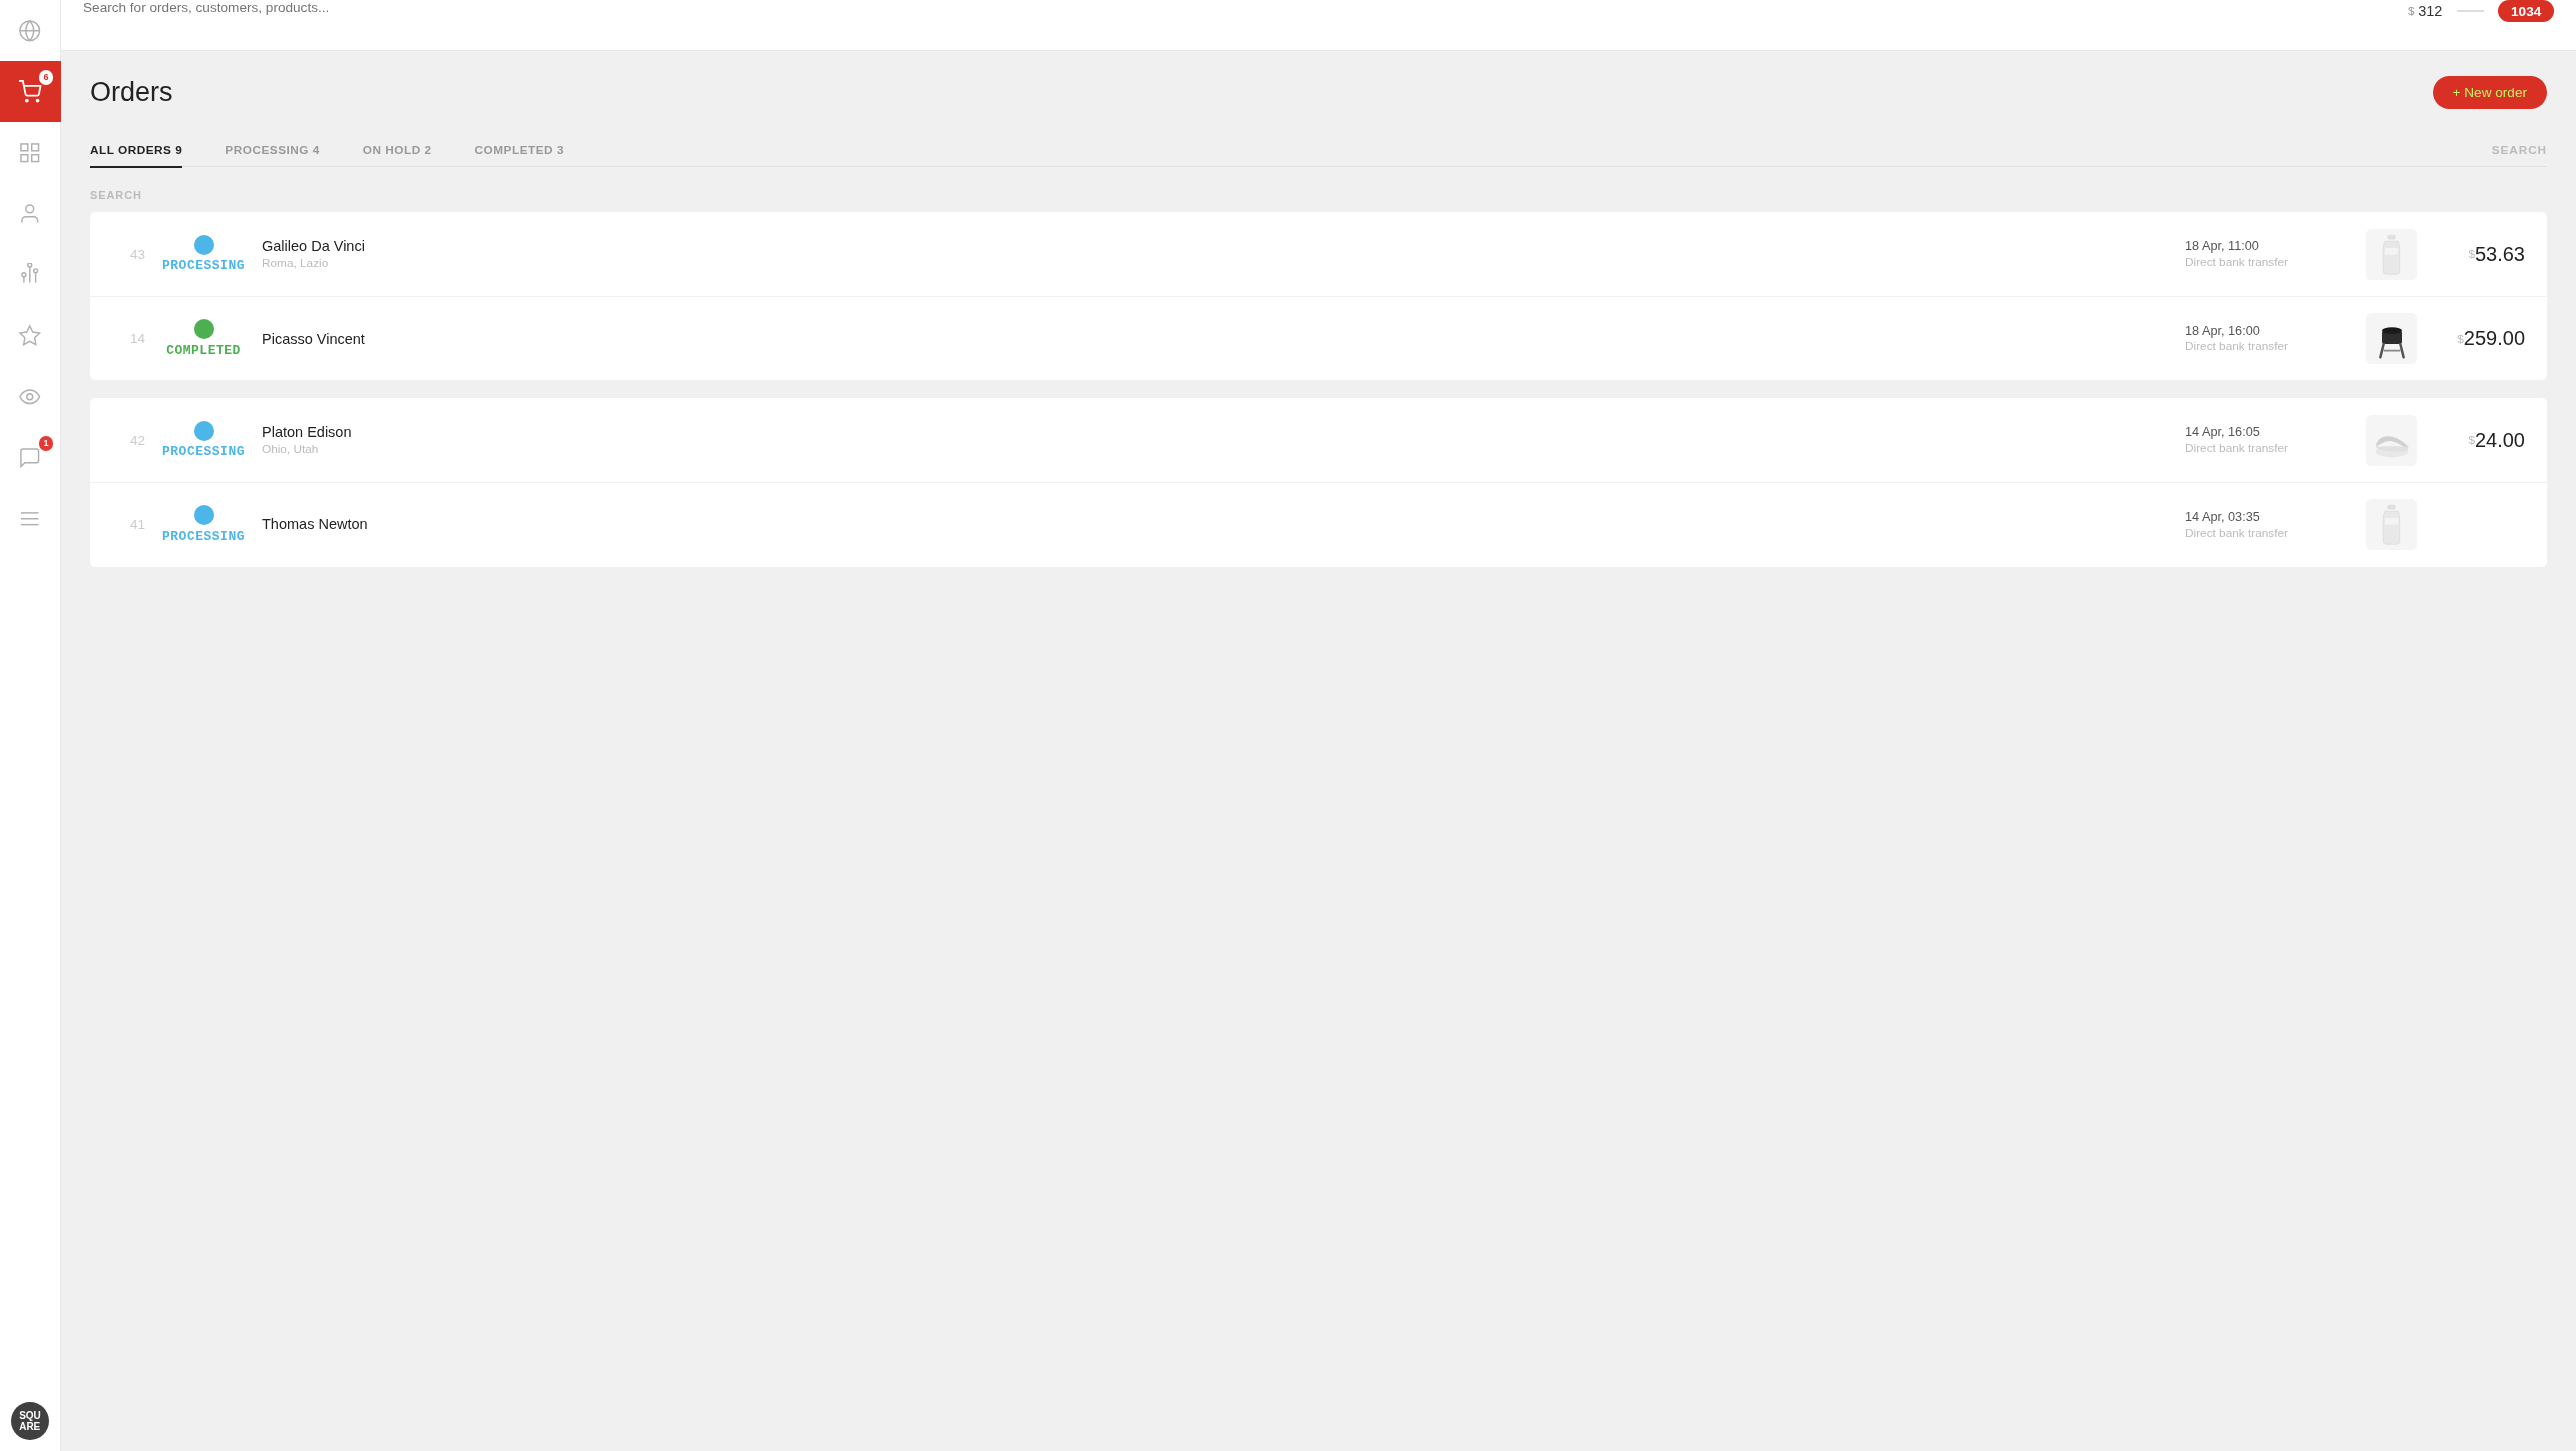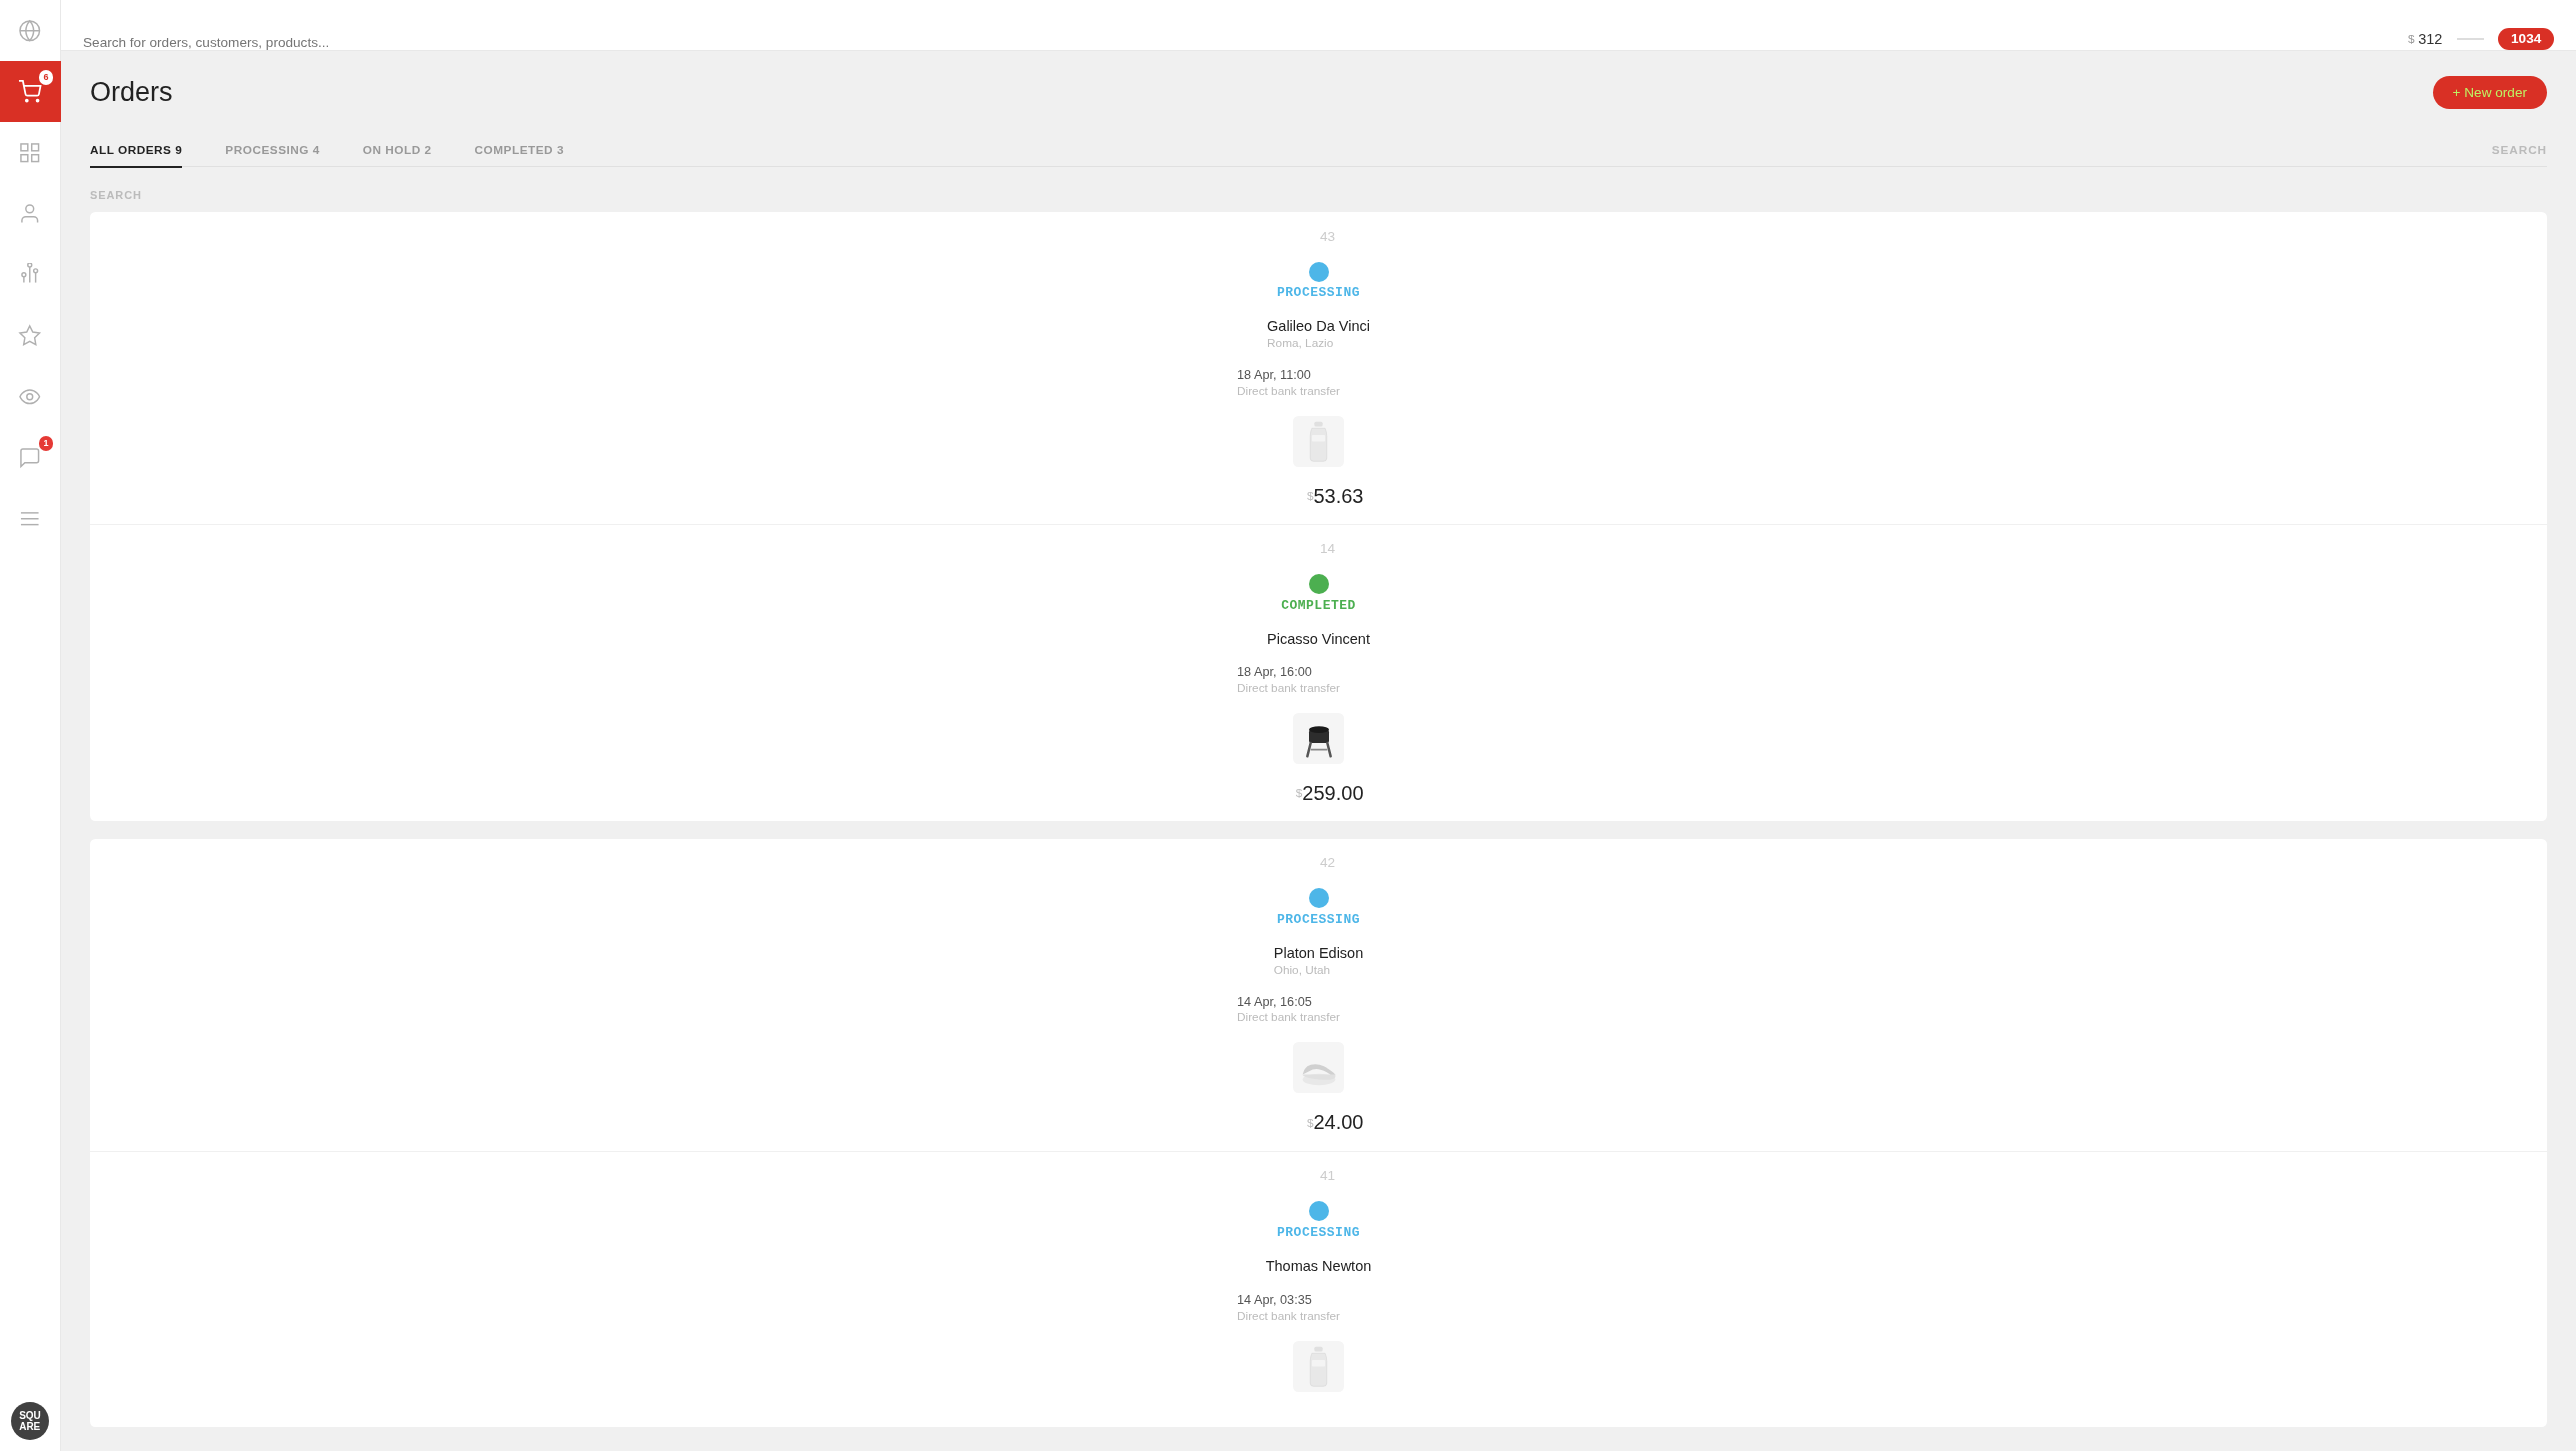--- a/index.html
+++ b/index.html
@@ -90,21 +90,21 @@
       display: flex;
       flex-direction: column;
       overflow: hidden;
     }
 
     
     .topbar {
       background: #fff;
       height: 51px;
       display: flex;
-      align-items: flex-end;
+      align-items: flex-start;
       padding: 0 22px;
       border-bottom: 0.9px solid #e8e8e8;
     }
     .topbar-search {
       flex: 1;
       color: #bbb;
       font-size: 13.6px;
       outline: none;
       border: none;
       background: transparent;
@@ -216,21 +216,20 @@
       margin-bottom: 18px;
       overflow: hidden;
     }
     .order-row {
       display: flex;
       align-items: center;
       padding: 16.3px 22px;
       border-bottom: 0.9px solid #f0f0f0;
       gap: 18px;
       cursor: pointer;
-      flex-direction: column;
     }
     .order-row:last-child { border-bottom: none; }
 
     .order-num {
       width: 33px;
       color: #ccc;
       font-size: 13.6px;
       text-align: right;
     }
     .order-status-block {

